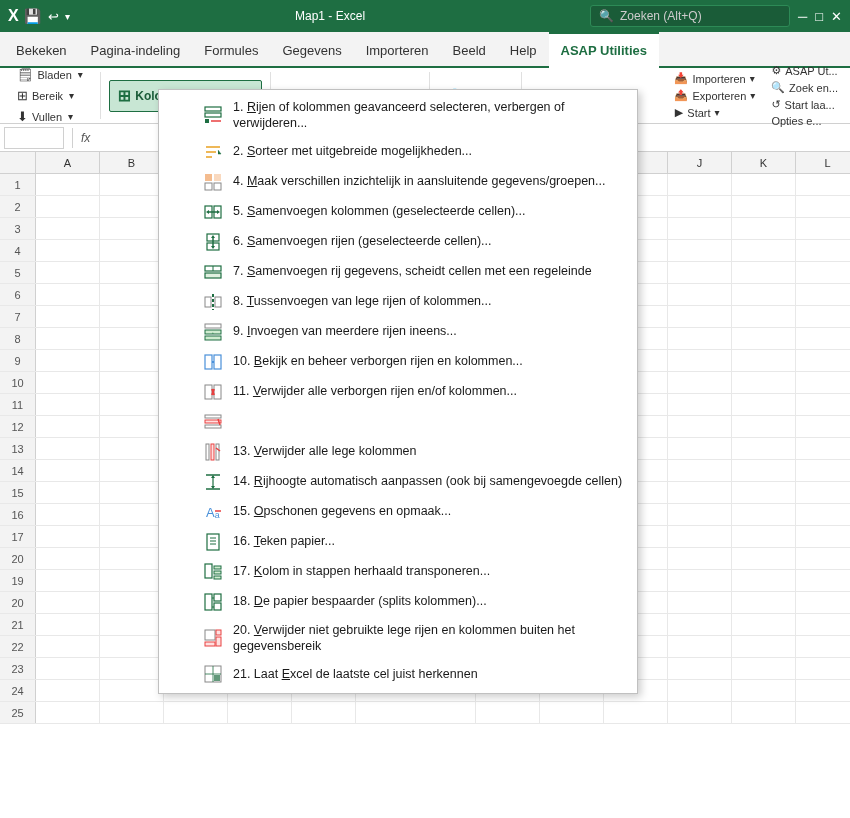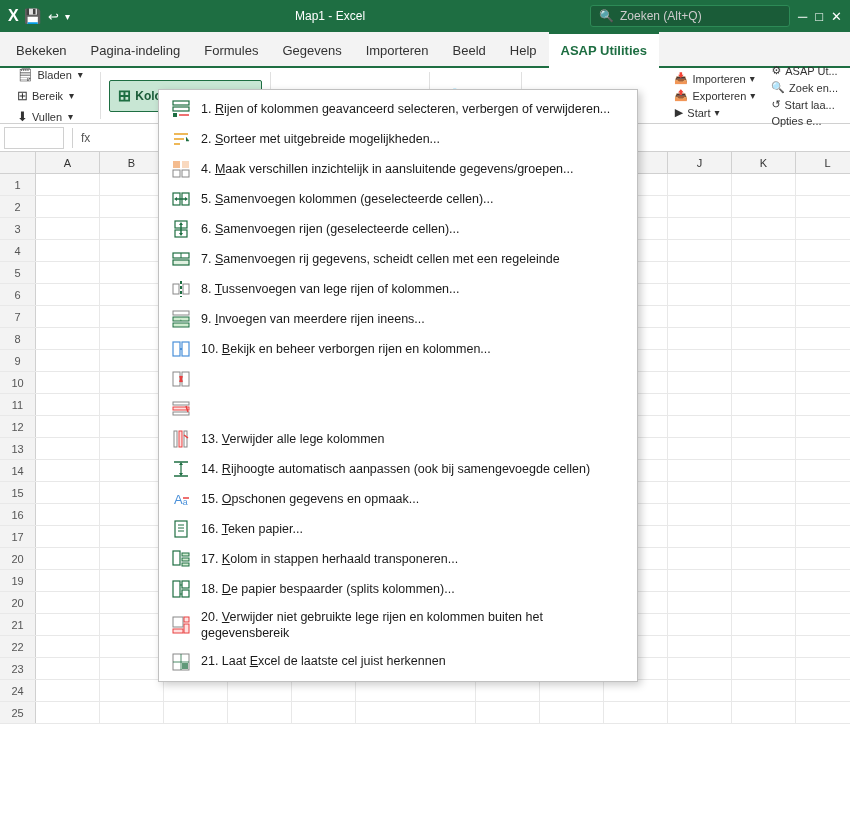--- a/index.html
+++ b/index.html
@@ -288,20 +288,21 @@
       color: #1a1a1a;
       min-height: 28px;
     }
     .menu-icon {
       width: 20px;
       min-width: 20px;
       height: 20px;
       display: flex;
       align-items: center;
       justify-content: center;
+      margin-left: 32px;
     }
     .menu-item-text { flex: 1; line-height: 1.3; }
     .menu-item-text u { text-decoration: underline; }
 
     
     .ribbon-btn-active {
       background: #c8e6d4;
       border: 1px solid #1e6e42;
       border-radius: 2px;
     }
@@ -419,21 +420,21 @@
       <div class="ribbon-right-btn">
         <span>Opties e...</span>
       </div>
     </div>
   </div>
 </div>
 
 <div class="formula-bar">
   <input class="name-box" type="text" value="" style="">
   <div class="formula-separator"></div>
-  <span style="font-size:12px;color:#555;">fx</span>
+  <span style="font-size:12px;color:#555;font-style:italic;">fx</span>
 </div>
 
 <div class="spreadsheet">
 
   <div class="col-header-row">
     <div class="row-num-cell"></div>
     <div class="col-header">A</div>
     <div class="col-header">B</div>
     <div class="col-header">C</div>
     <div class="col-header">D</div>
@@ -953,20 +954,21 @@
   </div>
     <div class="menu-item">
     <span class="menu-icon">
         <svg width="18" height="18" viewBox="0 0 18 18">
           <rect x="1" y="2" width="7" height="14" fill="none" stroke="#888" stroke-width="1"></rect>
           <rect x="10" y="2" width="7" height="14" fill="none" stroke="#888" stroke-width="1"></rect>
           <line x1="8" y1="6" x2="10" y2="12" stroke="#e84040" stroke-width="2"></line>
           <line x1="8" y1="12" x2="10" y2="6" stroke="#e84040" stroke-width="2"></line>
         </svg>
       </span>
+    <span class="menu-item-text">11. <u>V</u>erwijder alle verborgen rijen en/of kolommen...</span>
   </div>
     <div class="menu-item">
     <span class="menu-icon">
         <svg width="18" height="18" viewBox="0 0 18 18">
           <rect x="1" y="2" width="16" height="3" fill="none" stroke="#888" stroke-width="1"></rect>
           <rect x="1" y="7" width="16" height="3" fill="#ffe0e0" stroke="#e84040" stroke-width="1"></rect>
           <rect x="1" y="12" width="16" height="3" fill="none" stroke="#888" stroke-width="1"></rect>
           <line x1="14" y1="6" x2="16" y2="12" stroke="#e84040" stroke-width="1.5"></line>
         </svg>
       </span>

